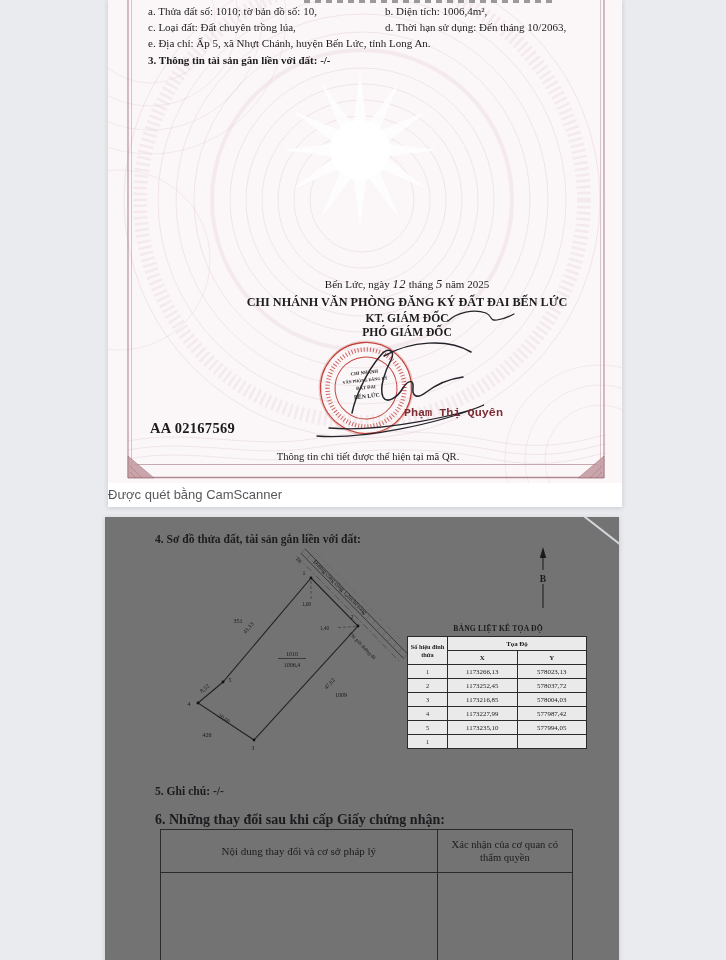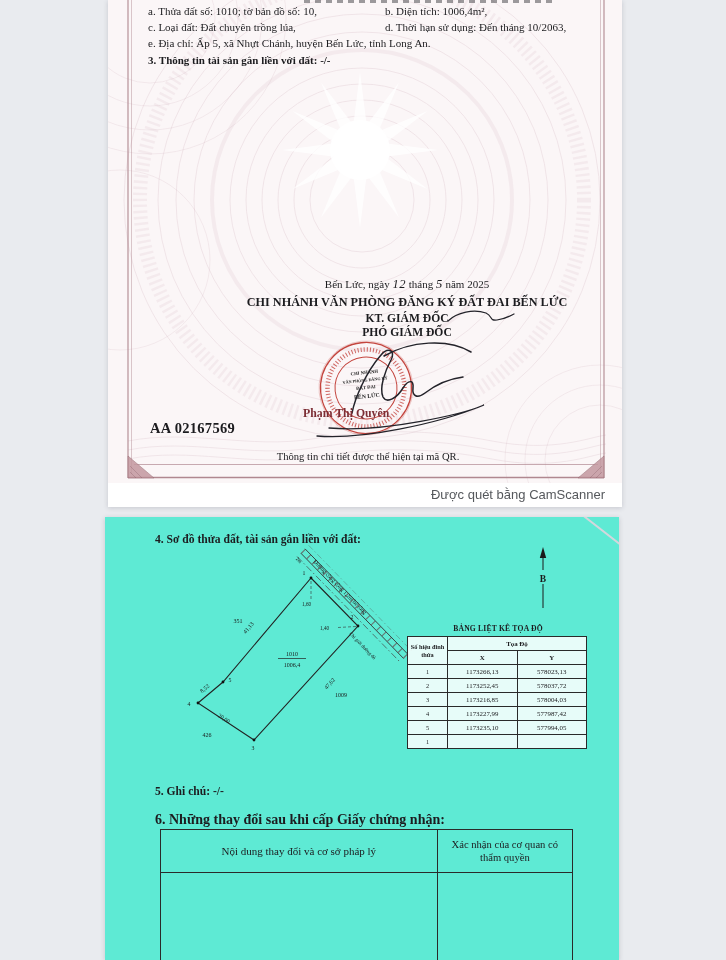--- a/index.html
+++ b/index.html
@@ -1,42 +1,42 @@
 <!DOCTYPE html>
 <html><head>
 <meta charset="utf-8">
 <style>
   html,body{margin:0;padding:0;}
   .screen{position:relative;width:726px;height:960px;background:#e9ebef;overflow:hidden;
           font-family:"Liberation Serif","DejaVu Serif",serif;color:#1c1c1f;}
-  .page{position:absolute;background:#5eead4;box-shadow:0 1px 5px rgba(40,40,60,.18);}
+  .page{position:absolute;background:#737373;box-shadow:0 1px 5px rgba(40,40,60,.18);}
   
   .page1{left:108px;top:0;width:514px;height:507px;background:#ffffff;}
   .cert{position:absolute;left:0;top:0;width:514px;height:483px;background:#fbf6f7;overflow:hidden;
         border-bottom:1px solid #e3d6d9;}
   .cert-svg{position:absolute;left:0;top:0;width:514px;height:483px;}
   .croptext{position:absolute;left:196px;top:0;width:250px;height:3px;opacity:.5;
     background:repeating-linear-gradient(90deg,#3c3c40 0 6px,transparent 6px 11px);}
   .info{position:absolute;left:40px;top:3px;width:450px;font-size:11px;line-height:16.2px;}
   .info .b{font-weight:bold;}
   .row2{display:flex;}
   .row2 .lcol{width:237px;flex:none;}
   .signblock{position:absolute;left:99px;width:400px;text-align:center;}
   .dateline{top:277px;font-size:11px;}
   .dateline .hand{font-style:italic;font-size:12.5px;letter-spacing:.5px;}
   .officeline{top:295px;font-weight:bold;font-size:12.2px;}
   .ktline{top:312px;font-weight:bold;font-size:11.6px;}
   .deputyline{top:326px;font-weight:bold;font-size:11.6px;}
-  .signername{position:absolute;left:195px;top:406px;width:200px;text-align:left;
-    color:#7c2d34;font-weight:600;font-size:11.8px;}
+  .signername{position:absolute;left:195px;top:406px;width:200px;text-align:right;
+    color:#7c2d34;font-weight:600;font-size:11.8px;font-family:Liberation Mono, monospace;}
   .serial{position:absolute;left:42px;top:420px;font-weight:bold;font-size:14.5px;letter-spacing:.3px;}
   .qrnote{position:absolute;left:60px;top:451px;width:400px;text-align:center;font-size:10.6px;}
   .camstrip{position:absolute;left:0;bottom:0;width:514px;height:24px;background:#ffffff;
     font-family:"Liberation Sans","DejaVu Sans",sans-serif;font-size:13px;color:#55585c;
-    text-align:right;line-height:23px;padding-right:17px;box-sizing:border-box;}
+    line-height:23px;padding-right:17px;box-sizing:border-box;}
   
   .page2{left:105px;top:517px;width:514px;height:443px;overflow:hidden;}
   .foldmark{position:absolute;left:474px;top:13px;width:48px;height:1.5px;background:#d4d7dc;
     transform:rotate(38deg);}
   .s4title{position:absolute;left:50px;top:16px;font-weight:bold;font-size:11.6px;}
   .map-svg{position:absolute;left:36px;top:28px;width:452px;height:240px;}
   .coordbox{position:absolute;left:302px;top:93px;width:182px;font-family:"Liberation Serif",serif;}
   .coordbox .ctitle{text-align:center;font-weight:bold;font-size:7.6px;letter-spacing:.2px;margin-bottom:3px;margin-top:14px;}
   table.coords{border-collapse:collapse;width:180px;border:1.4px solid #1a1a1a;background:rgba(255,255,255,.85);}
   table.coords td{border:0.8px solid #2a2a2a;text-align:center;font-size:6.9px;padding:0;height:13px;}

